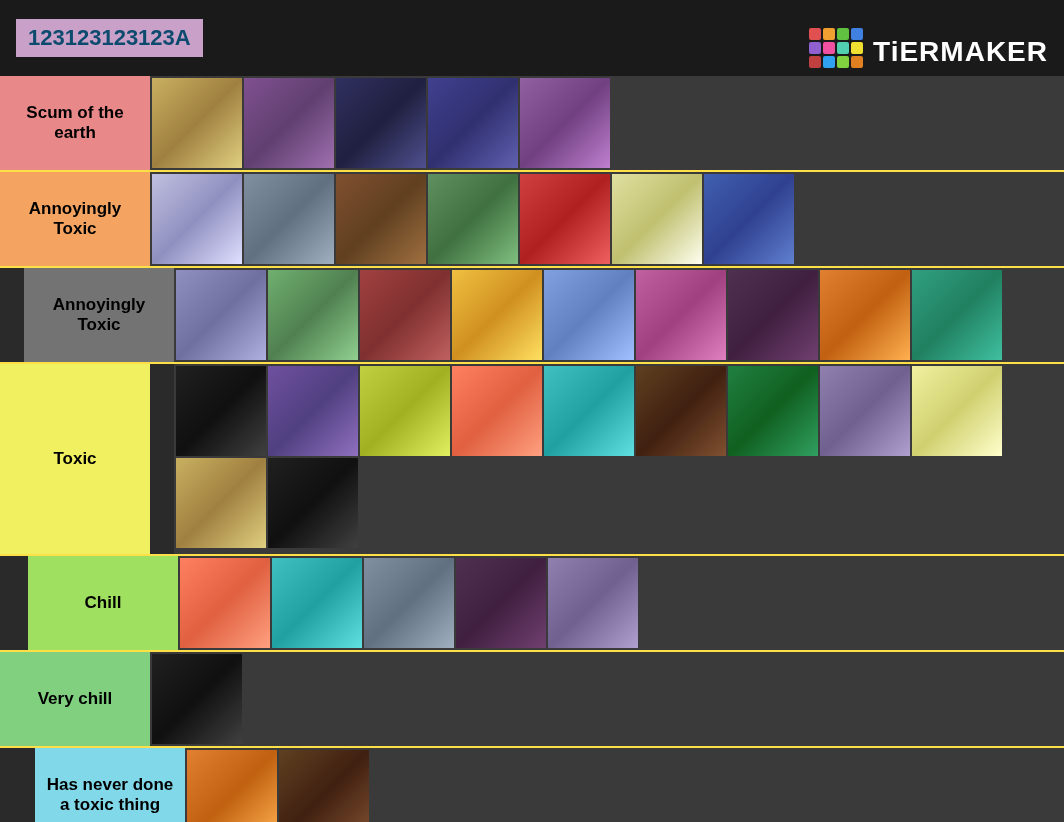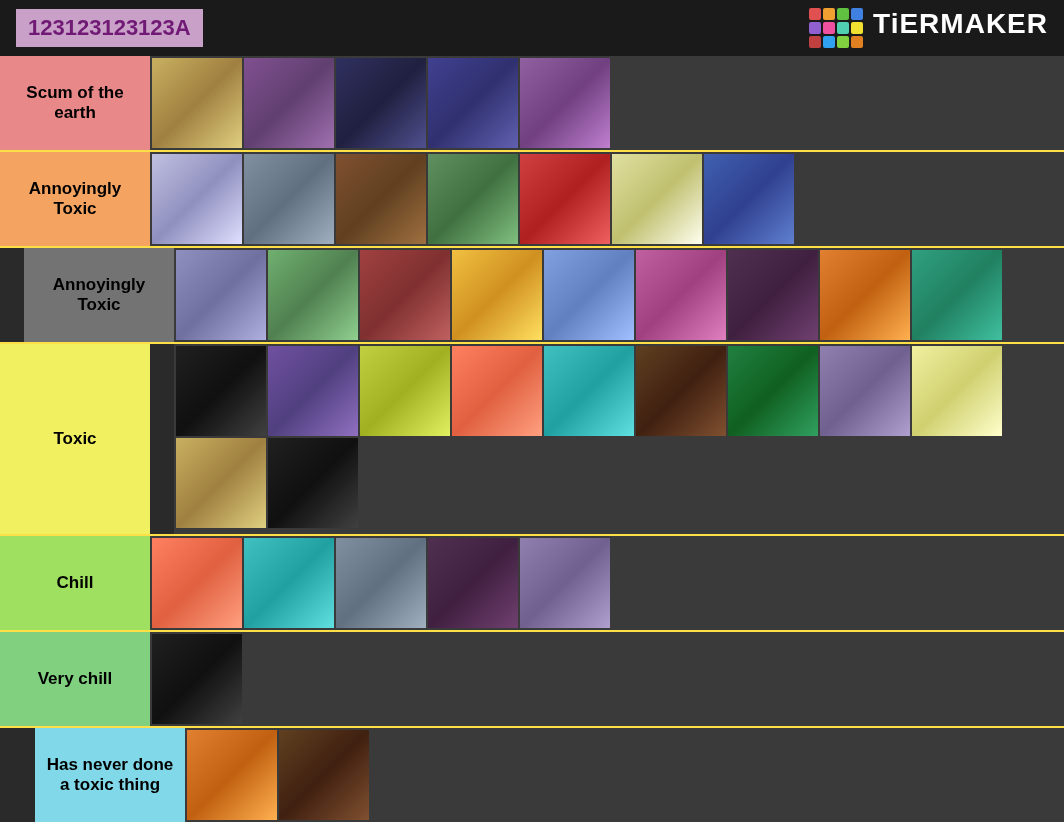--- a/index.html
+++ b/index.html
@@ -10,31 +10,32 @@
       min-height: 822px;
     }
     .header {
       display: flex;
       align-items: center;
       justify-content: space-between;
       padding: 8px 16px;
       background: #1a1a1a;
     }
     .title {
-      color: #701a75;
+      color: #0c4a6e;
       font-size: 22px;
       font-weight: bold;
       background: #c8a0c8;
       padding: 6px 12px;
       min-width: 150px;
     }
     .tiermaker-logo {
       display: flex;
-      align-items: flex-start;
+      align-items: flex-end;
       gap: 10px;
+      margin-top: 20px;
     }
     .logo-grid {
       display: grid;
       grid-template-columns: repeat(4, 12px);
       grid-template-rows: repeat(3, 12px);
       gap: 2px;
     }
     .logo-cell {
       width: 12px;
       height: 12px;
@@ -71,21 +72,21 @@
       background: #3a3a3a;
       padding: 2px;
       gap: 2px;
       align-content: flex-start;
     }
     
     .tier-s { background: #e88888; }
     .tier-a { background: #f4a460; }
     .tier-b { background: #737373; margin-left: 24px; }
     .tier-c { background: #f0f060; }
-    .tier-d { background: #a0e060; }
+    .tier-d { background: #a0e060; margin-left: 28px; }
     .tier-e { background: #80d080; }
     .tier-h { background: #80d8e8; margin-left: 35px; }
     .img-tile {
       width: 90px;
       height: 90px;
       overflow: hidden;
       background: #666;
       flex-shrink: 0;
       position: relative;
     }

